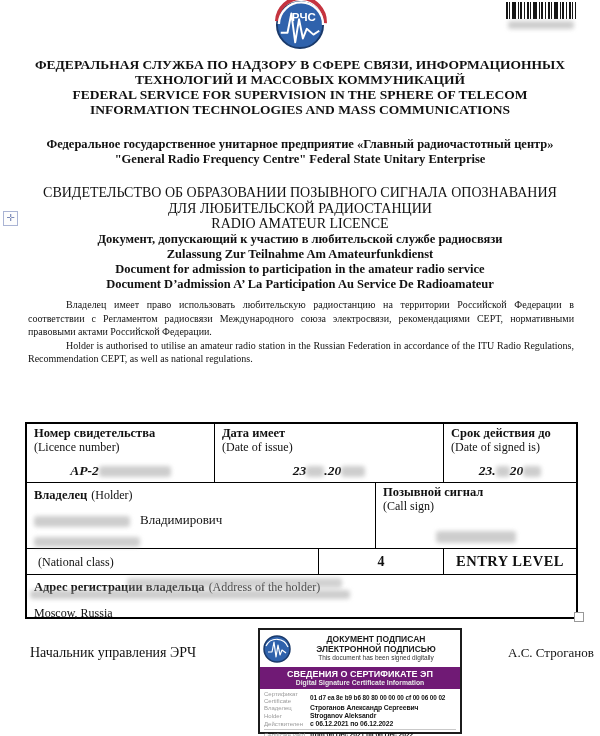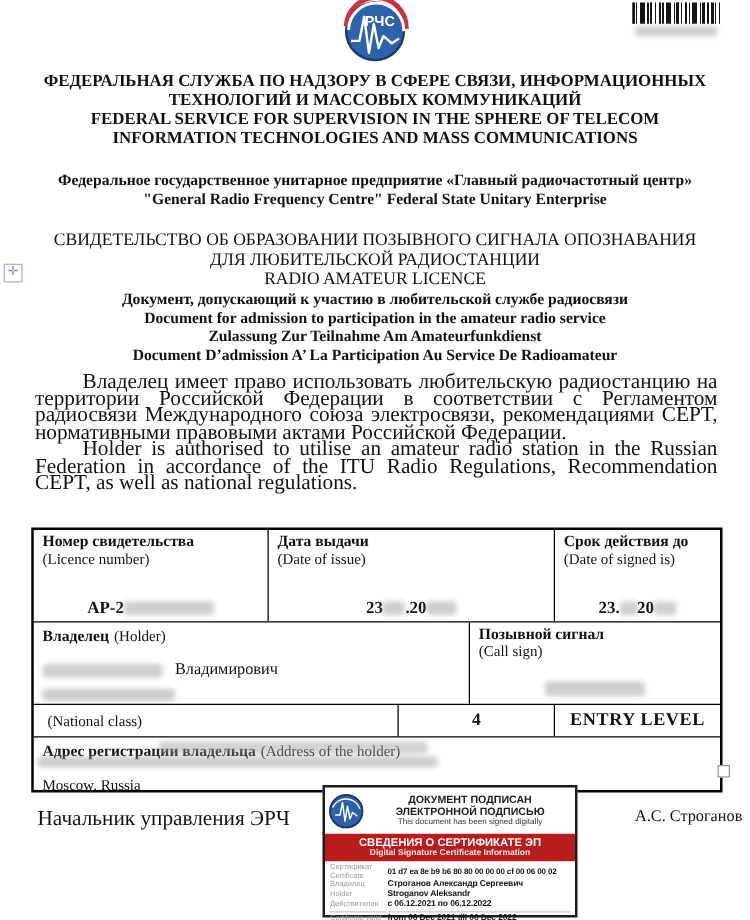--- a/index.html
+++ b/index.html
@@ -18,57 +18,57 @@
       repeating-linear-gradient(90deg,#151515 0 1px,transparent 1px 3px),
       repeating-linear-gradient(90deg,#151515 0 2px,transparent 2px 7px);
   }
   .smudge{background:#a5a5a5;opacity:.55;filter:blur(2px);border-radius:3px;}
   .smudge-i{display:inline-block;background:#a5a5a5;opacity:.55;filter:blur(2px);border-radius:3px;vertical-align:middle;}
   
   .hdr{top:57px;font-weight:bold;font-size:13.5px;line-height:15px;}
   .ent{top:137px;font-weight:bold;font-size:12.5px;line-height:15px;}
   .ttl{top:185px;font-weight:normal;font-size:14px;line-height:15.5px;}
   .sub{top:232px;font-weight:bold;font-size:12.5px;line-height:15px;}
-  .bodytext{left:28px;top:298px;width:546px;font-size:17px;line-height:13.5px;text-align:justify;}
+  .bodytext{left:28px;top:298px;width:546px;font-size:10px;line-height:13.5px;text-align:justify;}
   .bodytext p{margin:0;text-indent:38px;}
   
   .anchor{left:3px;top:211px;width:13px;height:13px;border:1px solid #aab4d4;
     color:#7c8ab8;font-size:10px;line-height:12px;text-align:center;
     font-family:"DejaVu Sans",sans-serif;background:#fdfdfd;}
   
   .lic-table{left:25px;top:422px;width:553px;border:2px solid #000;box-sizing:border-box;}
   .trow{display:flex;border-bottom:1px solid #000;box-sizing:border-box;}
   .trow:last-child{border-bottom:none;}
   .tcell{box-sizing:border-box;border-right:1px solid #000;padding:2px 7px;position:relative;}
   .tcell:last-child{border-right:none;}
-  .r1{height:74px;} .r2{height:66px;} .r3{height:26px;} .r4{height:42px;}
+  .r1{height:59px;} .r2{height:66px;} .r3{height:26px;} .r4{height:42px;}
   .c1{width:188px;} .c2{width:229px;} .c3{width:136px;flex:1;}
   .c12{width:349px;} .c3a{width:292px;} .c3b{width:125px;}
   .lbl-ru{font-weight:bold;font-size:12.5px;line-height:14px;}
   .lbl-en{font-size:12px;line-height:14px;}
   .cell-col{display:flex;flex-direction:column;height:100%;}
-  .val{margin-top:auto;text-align:center;font-weight:bold;font-size:13.5px;padding-bottom:1px;white-space:nowrap;}
+  .val{margin-top:auto;text-align:center;font-weight:bold;font-size:13.5px;padding-bottom:1px;white-space:nowrap;font-style:italic;}
   .holder-line{margin-top:9px;font-size:13px;}
   .center-val{display:flex;align-items:center;justify-content:center;height:100%;}
   .cat-val{font-weight:bold;font-size:14px;}
   .entry-val{font-weight:bold;font-size:14.5px;letter-spacing:.5px;}
   .moscow{font-size:12px;margin-top:2px;}
   .handle{left:574px;top:612px;width:8px;height:8px;border:1px solid #999;background:#fff;}
   
-  .foot-left{left:30px;top:645px;font-size:17px;}
+  .foot-left{left:30px;top:645px;font-size:14px;}
   .foot-right{left:508px;top:645px;font-size:13px;}
   
   .stamp{left:258px;top:628px;width:204px;height:106px;border:2px solid #1c1c1c;
     box-sizing:border-box;background:#fff;font-family:"Liberation Sans","DejaVu Sans",sans-serif;}
   .stamp-top{display:flex;align-items:center;height:37px;padding:2px 3px;box-sizing:border-box;}
   .stamp-logo{width:28px;height:28px;flex:0 0 28px;margin-right:4px;}
   .stamp-top-text{flex:1;text-align:center;}
   .st-ru{font-weight:bold;font-size:8.5px;line-height:9.5px;color:#1c1c1c;}
   .st-en{font-size:6.5px;line-height:8px;color:#333;}
-  .stamp-bar{background:#b91c1c;color:#fff;text-align:center;padding:2px 0;height:22px;box-sizing:border-box;}
+  .stamp-bar{background:#701a75;color:#fff;text-align:center;padding:2px 0;height:22px;box-sizing:border-box;}
   .sb-ru{font-weight:bold;font-size:9px;line-height:10px;}
   .sb-en{font-weight:bold;font-size:6.8px;line-height:8px;color:#e8e8e8;}
   .stamp-body{padding:2px 4px 1px 4px;}
   .srow{display:flex;align-items:center;min-height:8px;}
   .srow-cert{min-height:13px;}
   .slabel{width:46px;flex:0 0 46px;color:#9a9a9a;font-size:6px;line-height:6.5px;}
   .sval{flex:1;color:#141414;font-weight:bold;font-size:6.8px;line-height:7.5px;letter-spacing:-.1px;}
   .sval-cert{font-size:6.4px;}
   .srow-last{border-top:1px solid #c9c9c9;margin-top:1px;padding-top:1px;}
 </style>
@@ -105,22 +105,22 @@
   <div class="abs ctr ttl">
     <div>СВИДЕТЕЛЬСТВО ОБ ОБРАЗОВАНИИ ПОЗЫВНОГО СИГНАЛА ОПОЗНАВАНИЯ</div>
     <div>ДЛЯ ЛЮБИТЕЛЬСКОЙ РАДИОСТАНЦИИ</div>
     <div>RADIO AMATEUR LICENCE</div>
   </div>
 
   <div class="abs anchor">✛</div>
 
   <div class="abs ctr sub">
     <div>Документ, допускающий к участию в любительской службе радиосвязи</div>
+    <div>Zulassung Zur Teilnahme Am Amateurfunkdienst</div>
     <div>Document for admission to participation in the amateur radio service</div>
-    <div>Zulassung Zur Teilnahme Am Amateurfunkdienst</div>
     <div>Document D’admission A’ La Participation Au Service De Radioamateur</div>
   </div>
 
   <div class="abs bodytext">
     <p>Владелец имеет право использовать любительскую радиостанцию на территории  Российской Федерации в соответствии с Регламентом радиосвязи Международного союза электросвязи, рекомендациями CEPT, нормативными правовыми актами Российской Федерации.</p>
     <p>Holder is authorised to utilise an amateur radio station in the Russian Federation in accordance of the ITU Radio Regulations, Recommendation CEPT, as well as national regulations.</p>
   </div>
 
   <div class="abs lic-table">
 
@@ -129,21 +129,21 @@
         <div class="cell-col">
           <div class="lbl-ru">Номер свидетельства</div>
           <div class="lbl-en">(Licence number)</div>
           <div class="val">
             <span>АР-2</span><span class="smudge-i" style="width:72px;height:11px;"></span>
           </div>
         </div>
       </div>
       <div class="tcell c2">
         <div class="cell-col">
-          <div class="lbl-ru">Дата выдачи</div>
+          <div class="lbl-ru">Дата имеет</div>
           <div class="lbl-en">(Date of issue)</div>
           <div class="val">
             <span>23</span><span class="smudge-i" style="width:18px;height:11px;"></span><span>.20</span><span class="smudge-i" style="width:24px;height:11px;"></span>
           </div>
         </div>
       </div>
       <div class="tcell c3">
         <div class="cell-col">
           <div class="lbl-ru">Срок действия до</div>
           <div class="lbl-en">(Date of signed is)</div>

